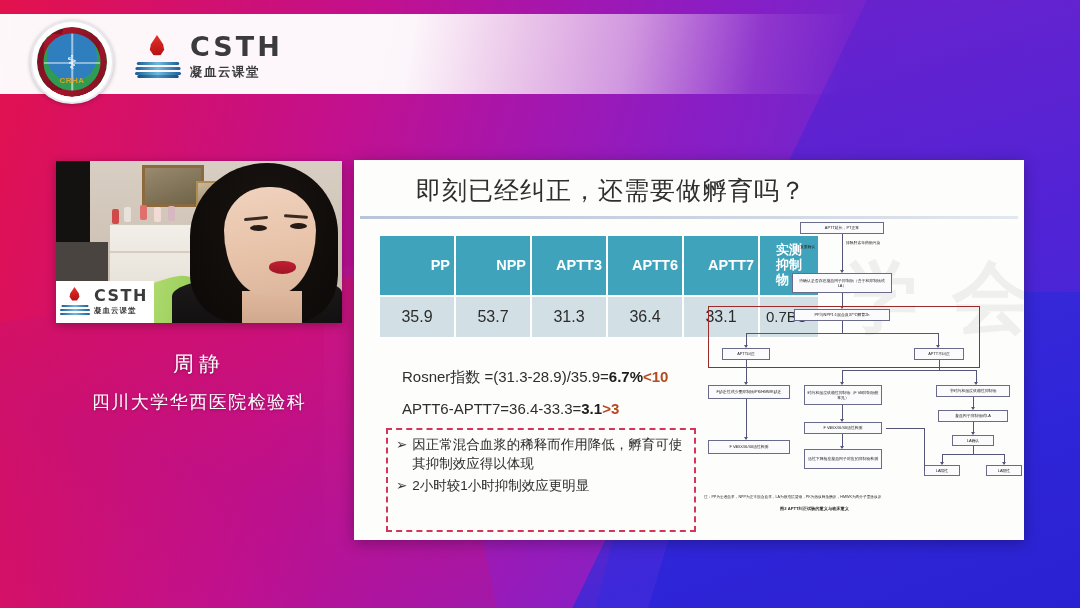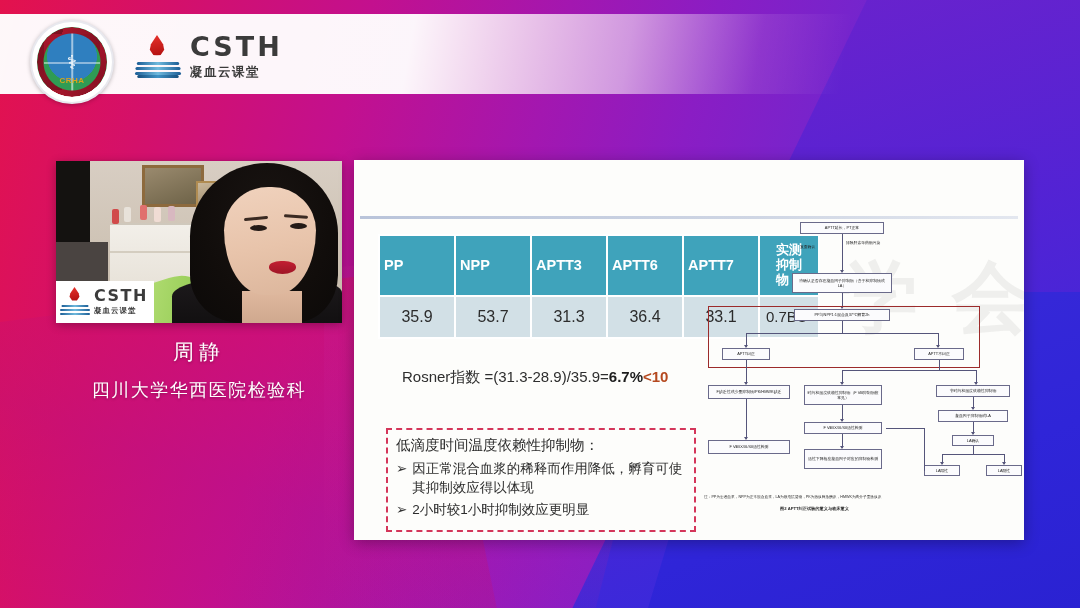--- a/index.html
+++ b/index.html
@@ -217,21 +217,21 @@
   .wm-book span{ position:absolute; left:0; width:100%; height:2px; border-radius:2px; background:linear-gradient(90deg,#1c5e96,#6fb9dd,#1c5e96);}
   .wm-book span:nth-child(1){bottom:8px; transform:scaleX(.9);}
   .wm-book span:nth-child(2){bottom:4px;}
   .wm-book span:nth-child(3){bottom:0;}
   .wm-text{display:flex;flex-direction:column;}
   .wm-main{font-size:16px;font-weight:bold;color:#3b3b3b;letter-spacing:1.5px;line-height:1;font-family:"DejaVu Sans",sans-serif;}
   .wm-sub{font-size:7.5px;color:#3b3b3b;letter-spacing:1px;margin-top:2px;font-weight:bold;}
 
   
   .speaker-block{ position:absolute; left:56px; top:338px; width:286px; text-align:center; }
-  .speaker-name{ font-size:21px; color:#fff; letter-spacing:5px; text-shadow:0 1px 3px rgba(0,0,0,.3);}
+  .speaker-name{ font-size:21px; color:#fff; letter-spacing:5px; text-shadow:0 1px 3px rgba(0,0,0,.3);margin-top:12px;}
   .speaker-org{ font-size:18px; color:#fff; letter-spacing:1.5px; margin-top:12px; text-shadow:0 1px 3px rgba(0,0,0,.3);}
 
   
   .slide{
     position:absolute; left:354px; top:160px; width:670px; height:380px;
     background:#fdfdfb; box-shadow:0 3px 14px rgba(0,0,0,.3); overflow:hidden;
   }
   .slide-watermark{
     position:absolute; left:150px; top:86px; font-size:78px; color:rgba(150,150,150,.13);
     letter-spacing:34px; font-weight:bold; pointer-events:none; white-space:nowrap;
@@ -263,21 +263,21 @@
   .gate-text{ position:absolute; left:0; top:17px; width:48px; text-align:center; font-size:4.5px; color:#8e1c2b; letter-spacing:.2px;}
   .logo-words{ display:flex; flex-direction:column; line-height:1.15;}
   .logo-l1{ font-size:10px; color:#5a4a96; letter-spacing:2px; text-align:center;}
   .logo-l2{ font-size:14px; color:#5a4a96; letter-spacing:1px; font-weight:bold;}
   .logo-l3{ font-size:3.6px; color:#7e74ad; letter-spacing:.2px; margin-top:1px;}
 
   
   .data-table{ position:absolute; left:24px; top:74px; border-collapse:collapse; }
   .data-table th{
     background:#3fa3bb; color:#ffffff; font-size:14.5px; font-weight:bold;
-    border:2px solid #ffffff; padding:7px 4px; text-align:left; line-height:1.15;
+    border:2px solid #ffffff; padding:7px 4px; text-align:right; line-height:1.15;
   }
   .data-table td{
     background:#d2e0e6; color:#2c2c2c; font-size:16px;
     border:2px solid #ffffff; padding:11px 4px; text-align:center;
   }
   .data-table th.wide, .data-table td.wide{ width:76px; }
   .data-table th.narrow, .data-table td.narrow{ width:60px; }
   .data-table th.last{ font-size:13px; text-align:left; padding-left:16px; }
   .data-table td.last{ text-align:left; padding-left:6px; font-size:15px;}
 
@@ -394,20 +394,21 @@
   </div>
 
   <div class="speaker-block">
     <div class="speaker-name">周静</div>
     <div class="speaker-org">四川大学华西医院检验科</div>
   </div>
 
   <div class="slide">
     <div class="slide-watermark">中华医学会</div>
 
+    <div class="slide-title">即刻已经纠正，还需要做孵育吗？</div>
     <div class="slide-rule"></div>
 
 
     <table class="data-table">
       <tbody>
           <tr>
         <th class="wide">PP</th>
         <th class="wide">NPP</th>
         <th class="wide">APTT3</th>
         <th class="wide">APTT6</th>
@@ -421,23 +422,25 @@
         <td class="wide">36.4</td>
         <td class="wide">33.1</td>
         <td class="narrow last">0.7BU</td>
       </tr>
     </tbody>
       </table>
 
     <div class="formula-line f1">
       <span>Rosner指数</span><span> =(31.3-28.9)/35.9=</span><span class="f-strong">6.7%</span><span class="f-red">&lt;10</span>
     </div>
+    <div class="formula-line f2">
+      <span>APTT6-APTT7</span><span>=36.4-33.3=</span><span class="f-strong">3.1</span><span class="f-red">&gt;3</span>
+    </div>
 
     <div class="note-box">
-      <div class="note-head">低滴度时间温度依赖性抑制物：</div>
       <div class="note-item">
         <span class="note-arrow">➢</span>
         <span>因正常混合血浆的稀释而作用降低，孵育可使其抑制效应得以体现</span>
       </div>
       <div class="note-item">
         <span class="note-arrow">➢</span>
         <span>2小时较1小时抑制效应更明显</span>
       </div>
     </div>
 

